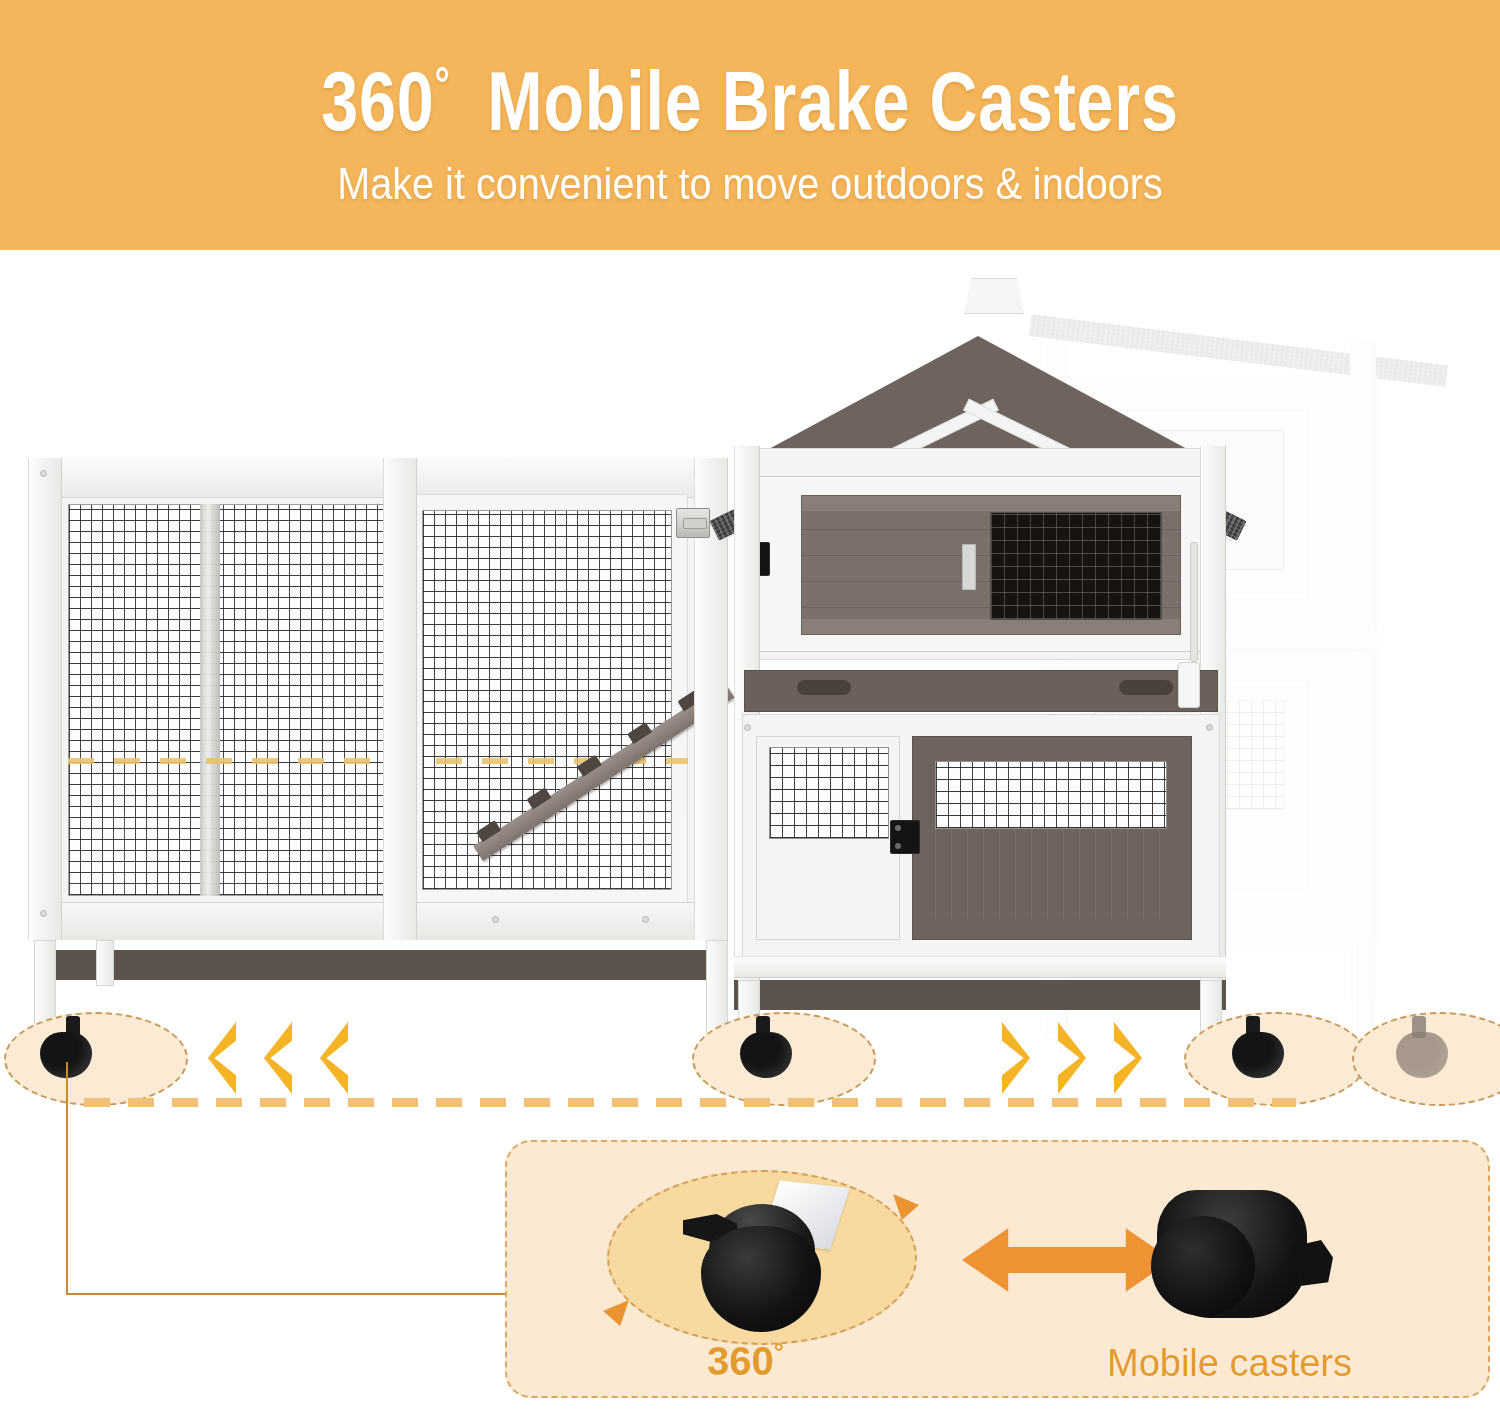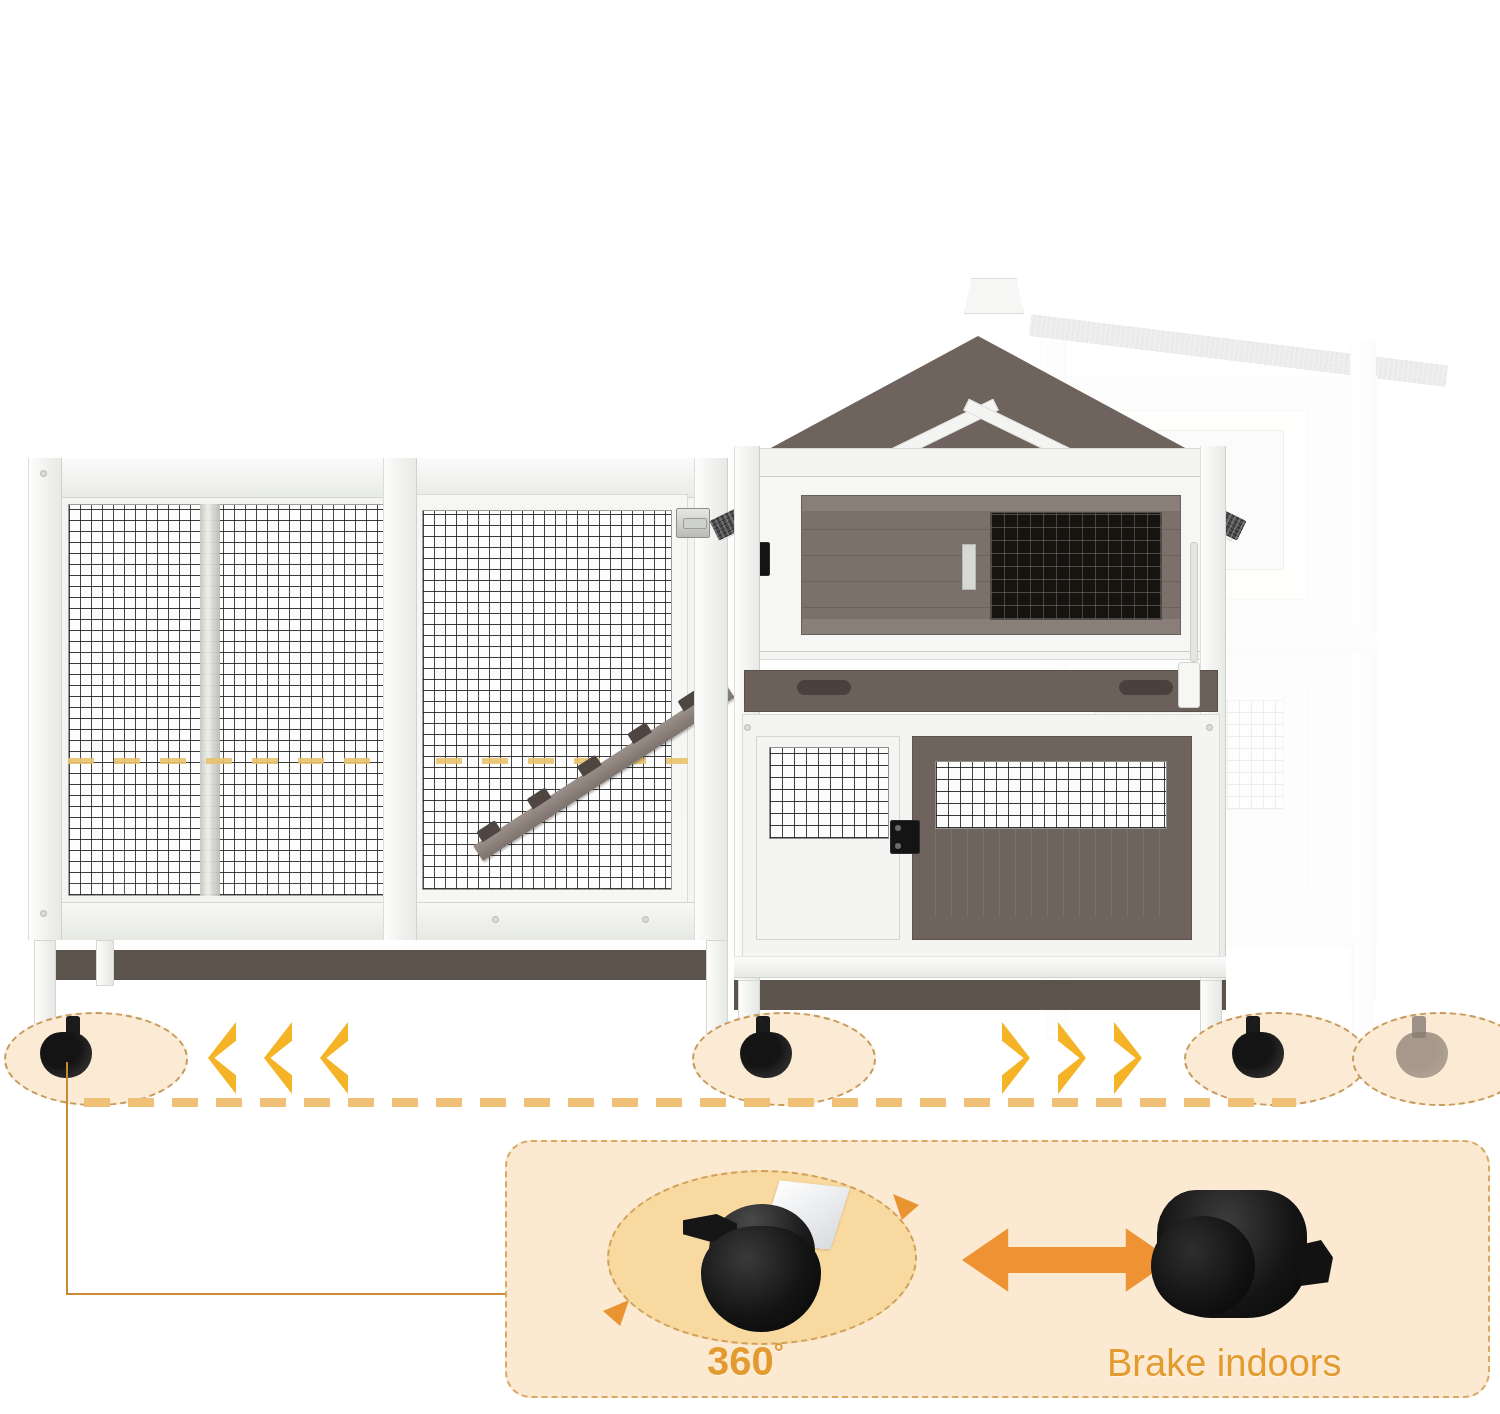--- a/index.html
+++ b/index.html
@@ -344,20 +344,26 @@
   }
   .co-label.l360 { left:200px; top:196px; }
   .co-label.l360 .dg { font-size:25px; vertical-align:super; }
   .co-label.lbrake { left:600px; top:200px; font-weight:normal; font-size:38px; }
 </style>
 </head>
 <body>
 
 <div id="page">
 
+  <div class="banner">
+    <div class="banner-title">
+      <span>360</span><span class="deg">°</span><span class="gap"></span><span>Mobile Brake Casters</span>
+    </div>
+    <div class="banner-sub">Make it convenient to move outdoors &amp; indoors</div>
+  </div>
 
   <div class="stage">
 
     <div class="ghost">
       <div class="roof-right" style="left:10px; top:34px; width:420px; transform:rotate(7deg); transform-origin:left center;"></div>
       <div class="hutch-body" style="left:28px; top:96px; width:330px; height:570px;"></div>
       <div class="v-post" style="left:20px; top:60px; height:660px;"></div>
       <div class="v-post" style="left:330px; top:60px; height:660px;"></div>
       <div class="door-upper" style="left:58px; top:130px; width:230px; height:190px;"></div>
       <div class="door-panel" style="left:74px; top:150px; width:190px; height:140px; background:#dcdcda;"></div>
@@ -508,16 +514,16 @@
 
     <div class="co-brake">
       <div class="b-body"></div>
       <div class="b-wheel"></div>
       <div class="b-tab"></div>
     </div>
 
     <div class="co-label l360">
       <span>360</span><span class="dg">°</span>
     </div>
-    <div class="co-label lbrake">Brake indoors</div>
+    <div class="co-label lbrake">Mobile casters</div>
   </div>
 
 </div>
 
 </body></html>

